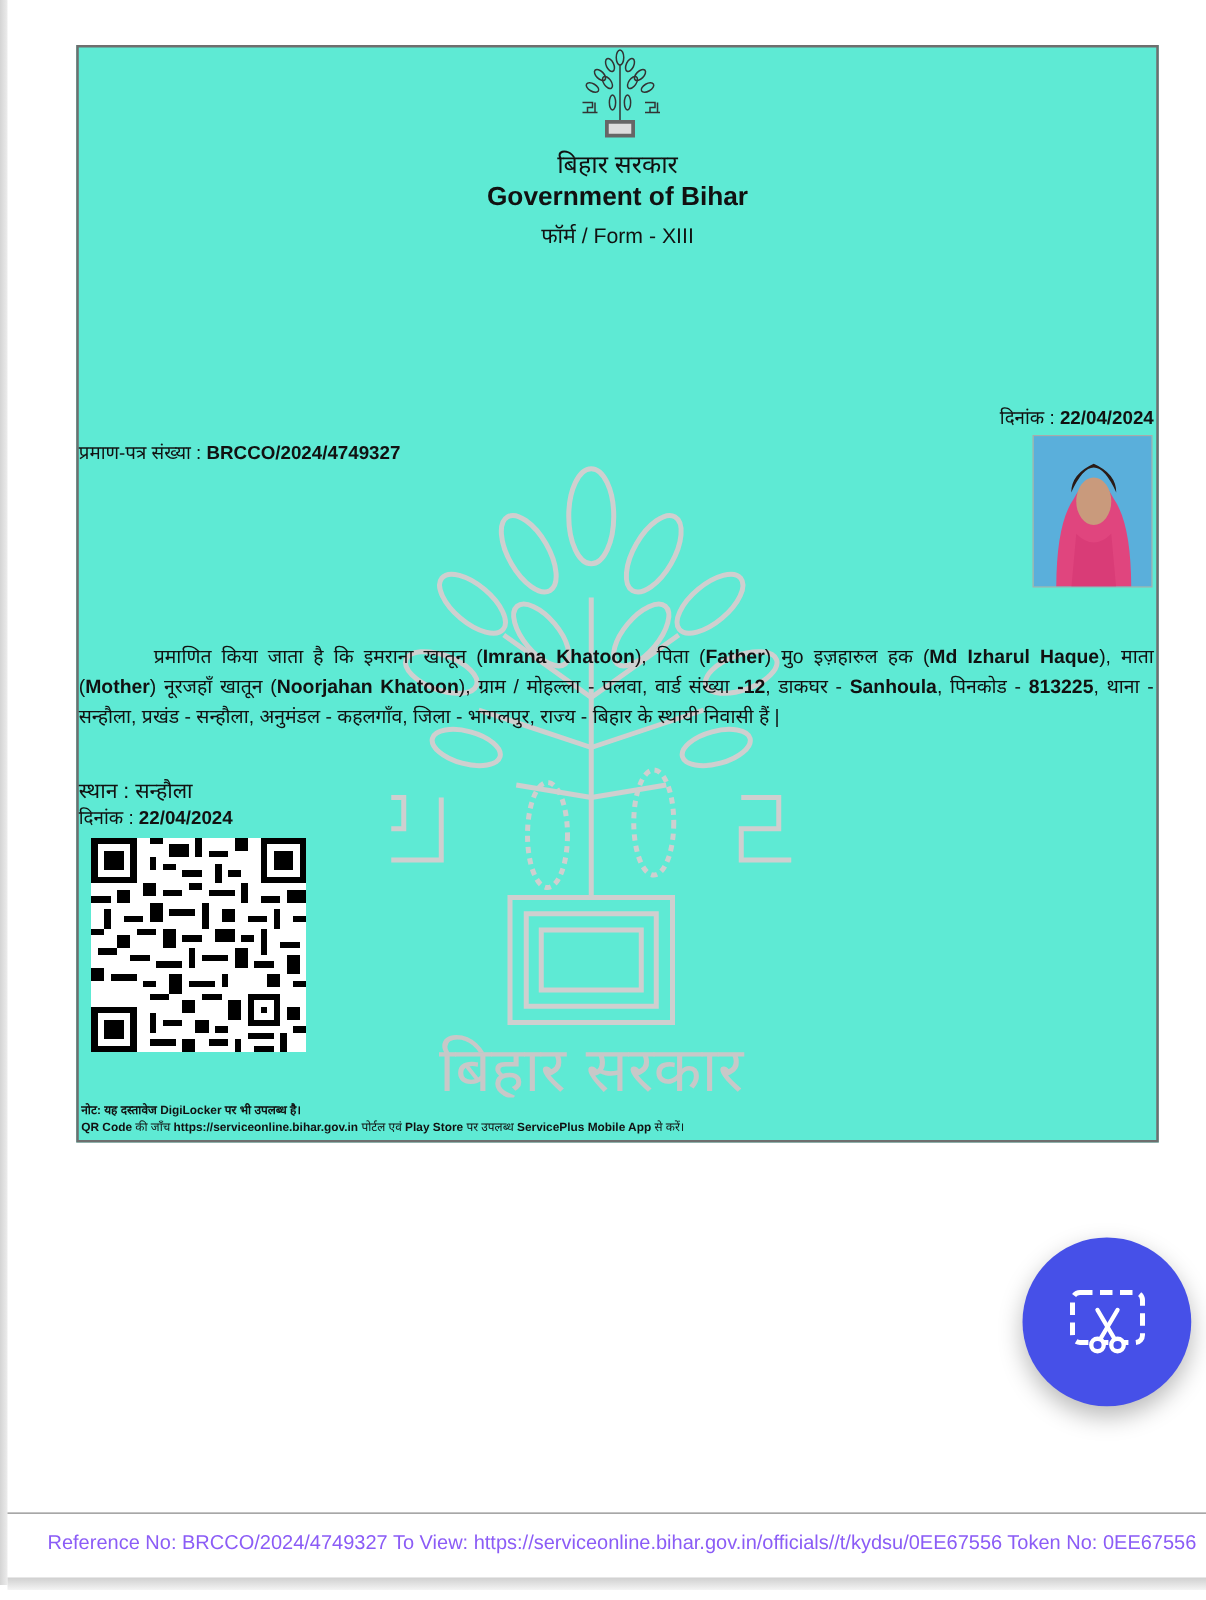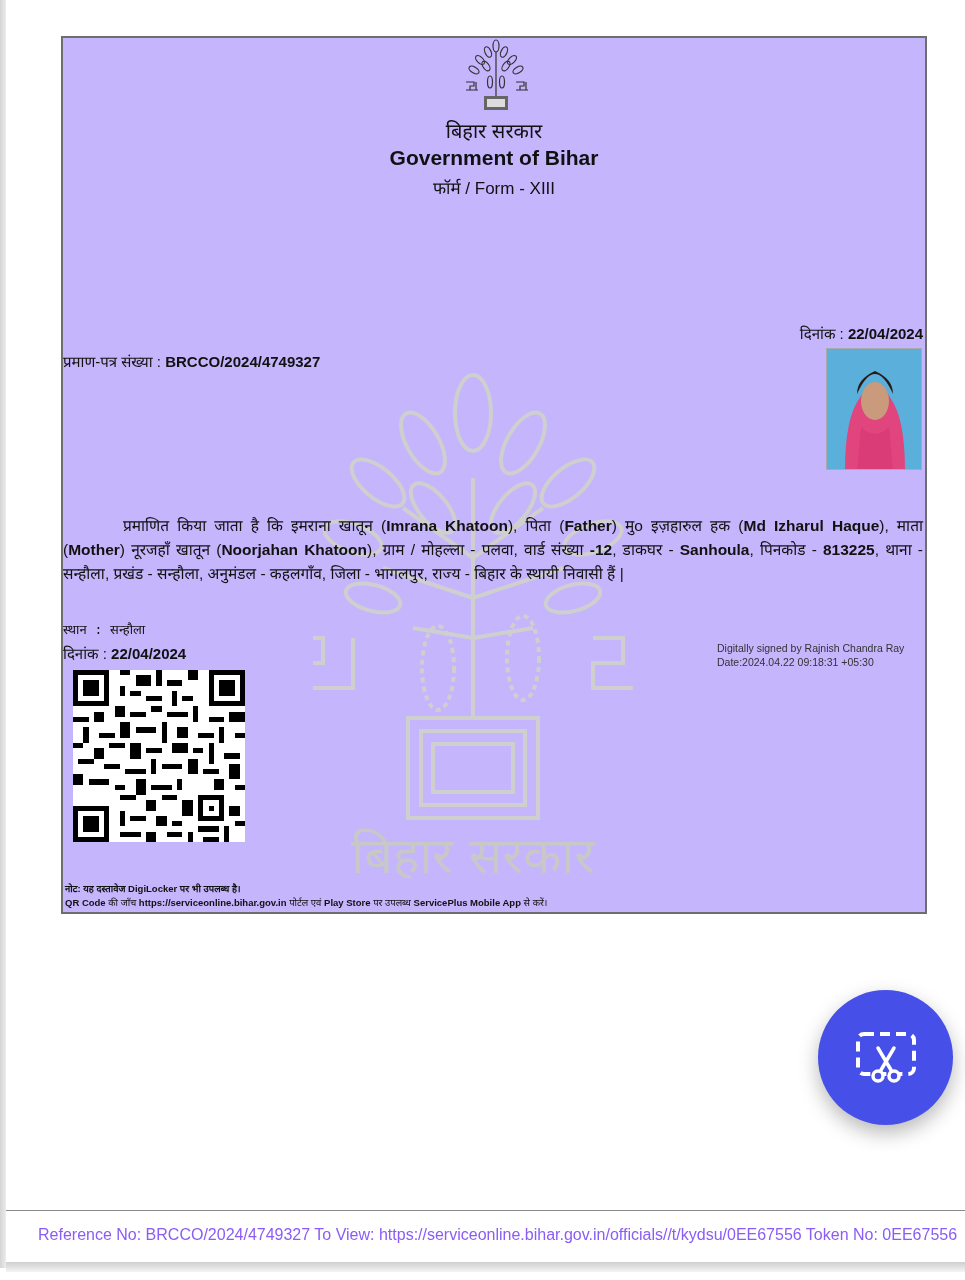--- a/index.html
+++ b/index.html
@@ -12,21 +12,21 @@
   .page-edge {
     position:absolute; left:0; top:0; width:6px; height:1268px;
     background:linear-gradient(to right,#d4d4d4,#ececec);
   }
   .page-bottom-shadow {
     position:absolute; left:6px; right:0; top:1262px; height:10px;
     background:linear-gradient(to bottom,#cfcfcf,#f4f4f4);
   }
   .cert {
     position:absolute; left:61px; top:36px; width:866px; height:878px;
-    border:2px solid #6e6e6e; box-sizing:border-box; background:#c4b5fd;
+    border:2px solid #6e6e6e; box-sizing:border-box; background:#5eead4;
   }
   .abs { position:absolute; }
   .center { left:0; right:0; text-align:center; }
   .top-emblem { left:397px; top:0; width:72px; height:74px; }
   .hi-title { top:79px; font-size:20px; }
   .en-title { top:108px; font-size:21px; font-weight:bold; }
   .form-title { top:138px; font-size:17px; }
   .form-title b { font-weight:normal; }
   .cert-title { top:183px; font-size:18px; }
   .district-line { top:210px; font-size:18px; }
@@ -41,21 +41,21 @@
     background:linear-gradient(#4ea9d8,#63b5de);
     overflow:hidden;
   }
   .watermark { left:250px; top:320px; width:320px; height:520px; opacity:1; }
   .body-text {
     left:0; right:0; top:476px; font-size:15.5px; line-height:24px;
     text-align:justify; padding:0 2px 0 0;
   }
   .body-text .indent { display:inline-block; width:60px; }
   .body-text b { font-weight:bold; }
-  .place { left:0; top:582px; font-size:13px;font-family:Liberation Mono, monospace; }
+  .place { left:0; top:582px; font-size:17px; }
   .date-bottom { left:0; top:605px; font-size:15px; }
   .date-bottom b, .place b { font-weight:bold; }
   .qr { left:8px; top:632px; width:176px; height:172px; }
   .digisign { left:654px; top:603px; font-size:10.5px; color:#333; line-height:14px; }
   .sig-officer { right:3px; top:703px; font-size:15.5px; }
   .sig-officer b { font-weight:bold; }
   .note { left:2px; top:844px; font-size:9.5px; line-height:14px; }
   .note b { font-weight:bold; }
   .divider-line {
     position:absolute; left:6px; right:0; top:1210px; height:1px; background:#8a8a8a;
@@ -160,24 +160,20 @@
       <rect x="0" y="26" width="7" height="7"></rect>
         <rect x="1" y="27" width="5" height="5" fill="#fff"></rect>
         <rect x="2" y="28" width="3" height="3"></rect>
       <rect x="24" y="24" width="5" height="5"></rect>
         <rect x="25" y="25" width="3" height="3" fill="#fff"></rect>
         <rect x="26" y="26" width="1" height="1"></rect>
       <path d="M9 0h2v1h-2zM12 1h3v2h-3zM16 0h1v3h-1zM18 2h3v1h-3zM22 0h2v2h-2zM9 3h1v2h-1zM11 4h2v1h-2zM14 5h3v1h-3zM19 4h1v3h-1zM21 5h2v1h-2zM8 7h2v2h-2zM11 8h3v1h-3zM15 7h2v1h-2zM18 8h4v1h-4zM23 7h1v3h-1zM0 9h3v1h-3zM4 8h2v2h-2zM26 9h3v1h-3zM30 8h3v2h-3zM2 11h1v3h-1zM5 12h3v1h-3zM9 10h2v3h-2zM12 11h4v1h-4zM17 10h1v4h-1zM20 11h2v2h-2zM24 12h3v1h-3zM28 11h1v3h-1zM31 12h2v1h-2zM0 14h2v1h-2zM4 15h2v2h-2zM7 14h3v1h-3zM11 14h2v3h-2zM14 15h3v1h-3zM19 14h3v2h-3zM23 15h2v1h-2zM26 14h1v4h-1zM29 16h3v1h-3zM1 17h3v1h-3zM6 18h3v1h-3zM10 19h4v1h-4zM15 17h1v3h-1zM17 18h4v1h-4zM22 17h2v3h-2zM25 19h3v1h-3zM30 18h2v3h-2zM0 20h2v2h-2zM3 21h4v1h-4zM8 22h2v1h-2zM12 21h2v3h-2zM15 22h4v1h-4zM20 21h1v2h-1zM27 21h2v2h-2zM31 22h2v1h-2zM9 24h3v1h-3zM14 25h2v2h-2zM17 24h3v1h-3zM21 25h2v3h-2zM9 27h1v3h-1zM11 28h3v1h-3zM16 28h2v2h-2zM19 29h2v1h-2zM30 26h2v2h-2zM24 30h4v1h-4zM29 30h1v3h-1zM31 29h2v1h-2zM9 31h4v1h-4zM14 31h2v2h-2zM18 31h3v1h-3zM22 31h1v2h-1zM25 32h3v1h-3z"></path>
     </g>
   </svg>
 
-  <div class="abs digisign">
-    <div>Digitally signed by Rajnish Chandra Ray</div>
-    <div>Date:2024.04.22 09:18:31 +05:30</div>
-  </div>
 
 
   <div class="abs note">
     <div><b>नोट: यह दस्तावेज </b><b>DigiLocker</b><b> पर भी उपलब्ध है।</b></div>
     <div><b>QR Code</b><span> की जाँच </span><b>https://serviceonline.bihar.gov.in</b><span> पोर्टल एवं </span><b>Play Store</b><span> पर उपलब्ध </span><b>ServicePlus Mobile App</b><span> से करें।</span></div>
   </div>
 </div>
 
 <div class="divider-line"></div>
 <div class="ref-footer">Reference No: BRCCO/2024/4749327 To View: https://serviceonline.bihar.gov.in/officials//t/kydsu/0EE67556 Token No: 0EE67556</div>

